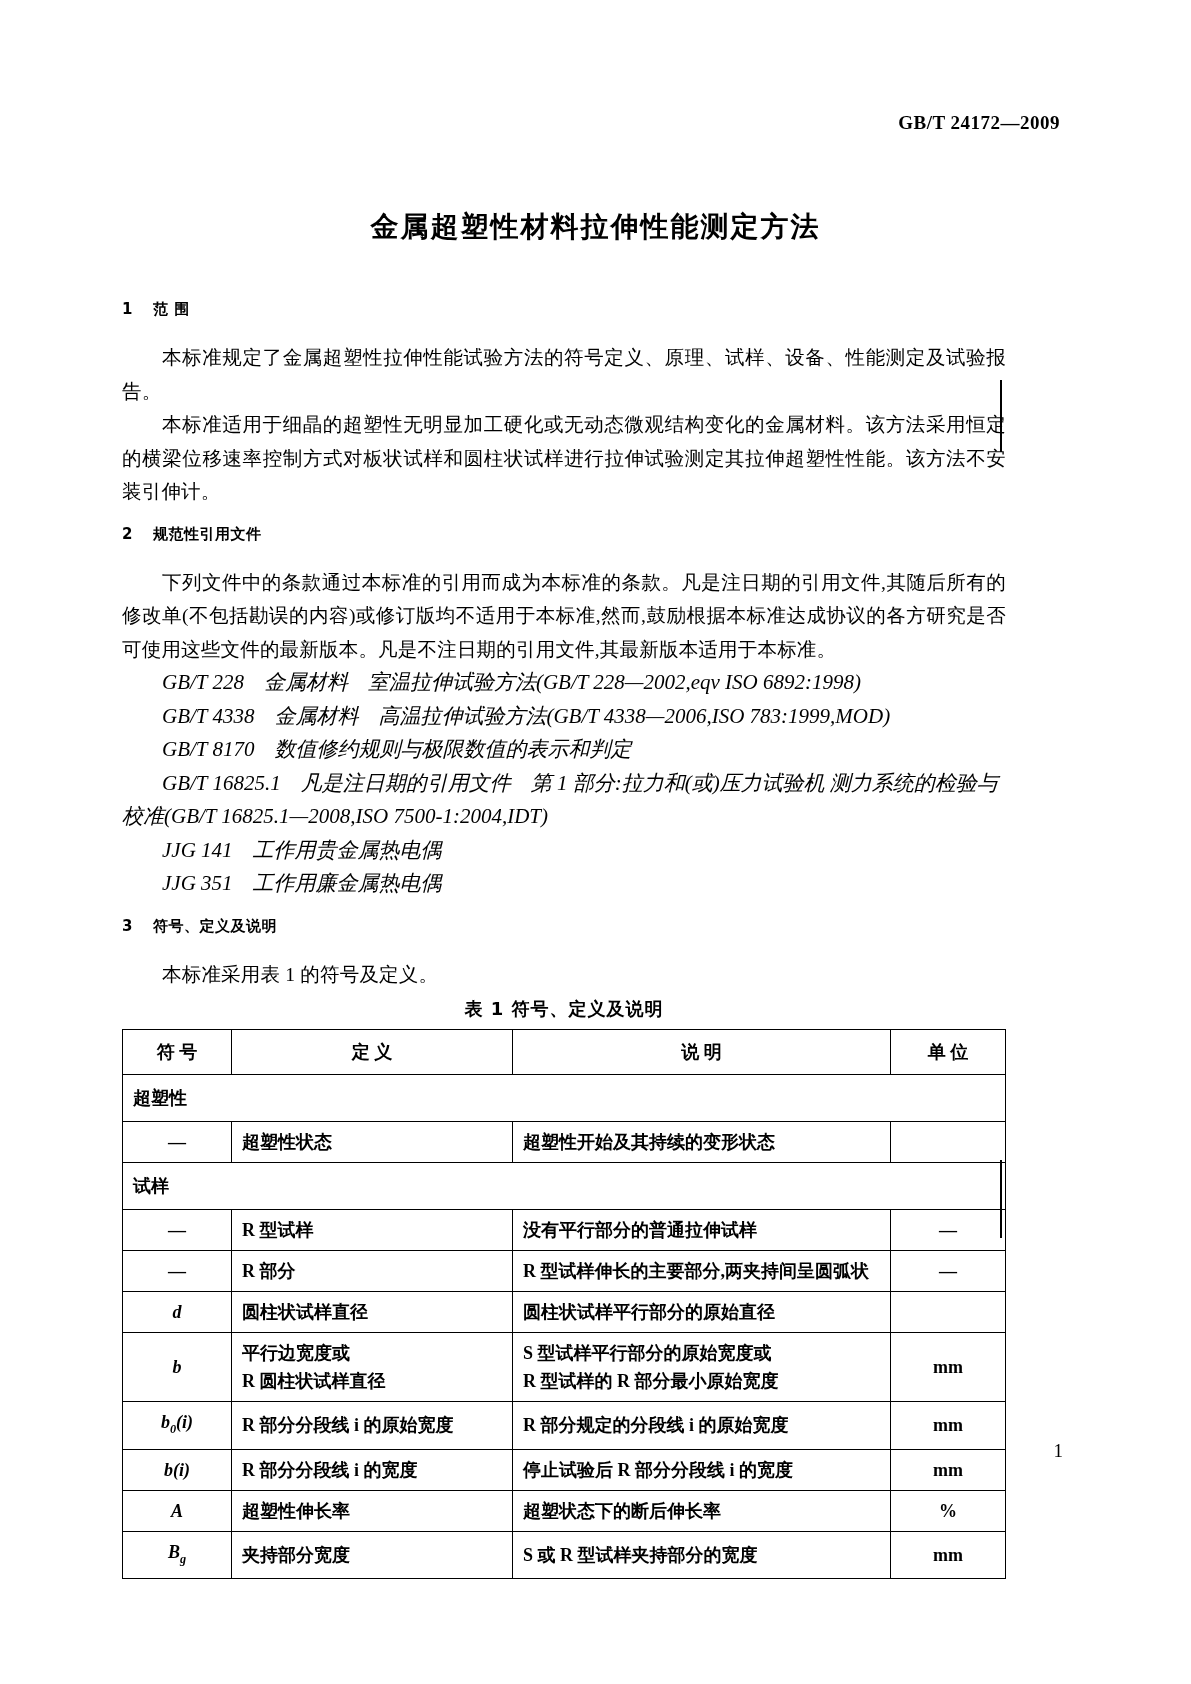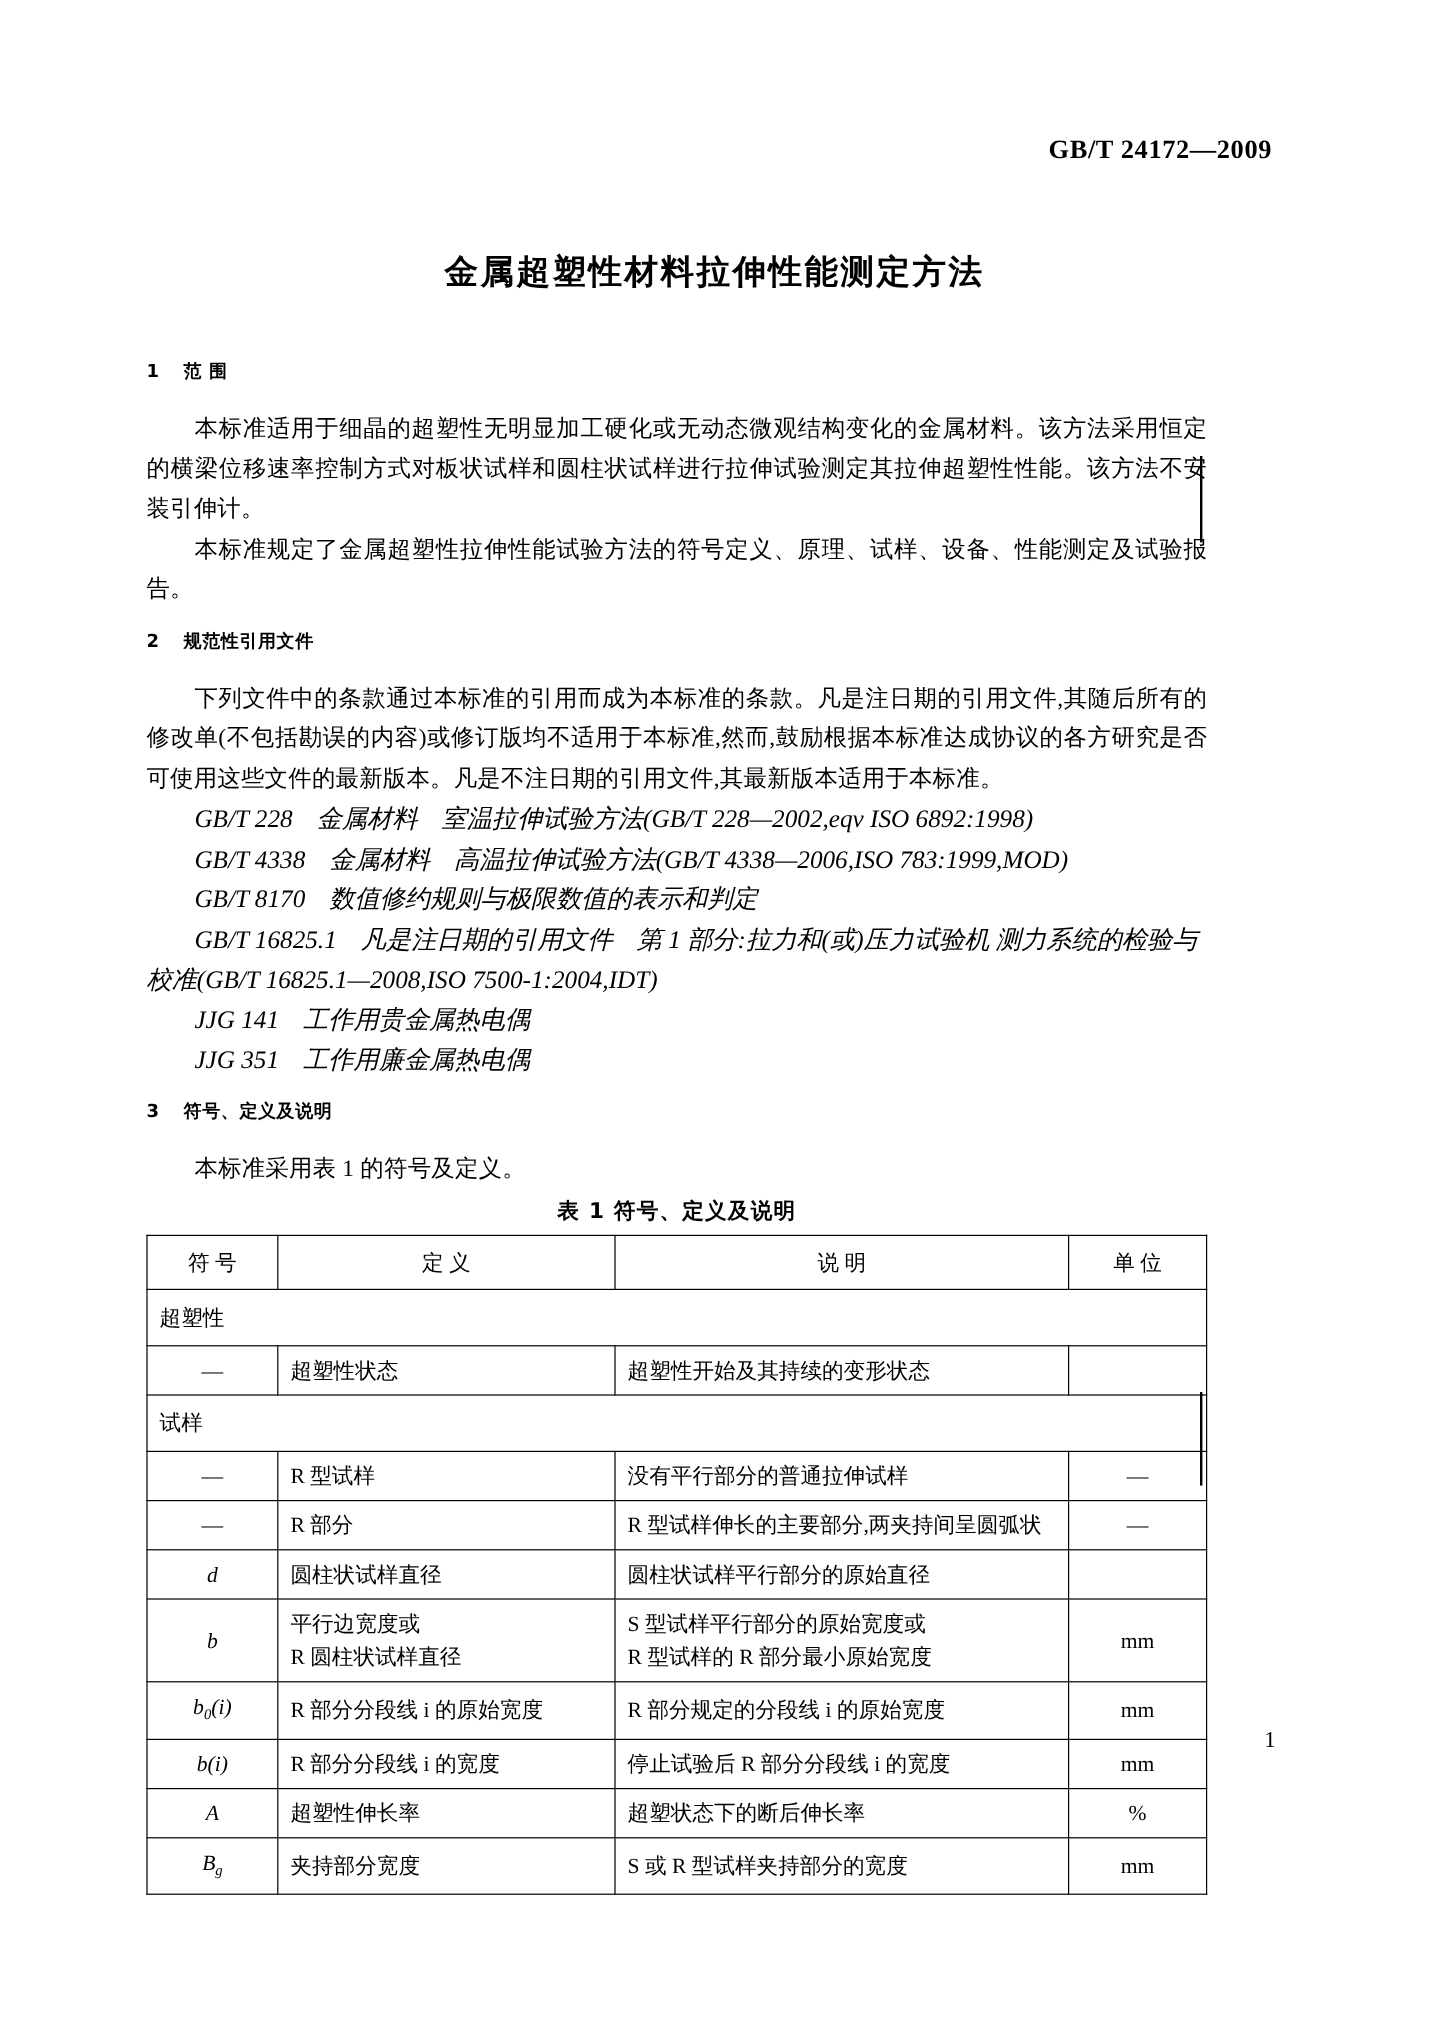--- a/index.html
+++ b/index.html
@@ -23,21 +23,21 @@
     box-sizing: border-box;
     padding: 0;
   }
 
   
   .header {
     position: absolute;
     top: 112px;
     right: 131px;
     font-family: "Liberation Serif", serif;
-    font-size: 22px;
+    font-size: 19px;
     font-weight: bold;
     letter-spacing: 0.5px;
     white-space: nowrap;
   }
 
   
   .doc-title {
     position: absolute;
     top: 208px;
     left: 0;
@@ -112,21 +112,21 @@
   table.sym {
     border-collapse: collapse;
     width: 884px;
     table-layout: fixed;
     font-size: 18px;
   }
   table.sym td, table.sym th {
     border: 1px solid #000000;
     padding: 6px 10px;
     vertical-align: middle;
-    font-weight: normal;
+    font-weight: bold;
     line-height: 28px;
   }
   table.sym thead td {
     text-align: center;
     height: 36px;
     padding: 4px 6px;
   }
   .c-sym   { width: 96px;  text-align: center; }
   .c-def   { width: 268px; }
   .c-desc  { }
@@ -168,22 +168,22 @@
 
   <div class="changebar" style="left:1000px; top:380px; height:72px;"></div>
   <div class="changebar" style="left:1000px; top:1160px; height:78px;"></div>
 
   <div class="content">
 
     <h2 class="clause">
       <span class="num">1</span><span>范 围</span>
     </h2>
     <div class="sp-1"></div>
+    <p class="body indent">本标准规定了金属超塑性拉伸性能试验方法的符号定义、原理、试样、设备、性能测定及试验报告。</p>
     <p class="body indent">本标准适用于细晶的超塑性无明显加工硬化或无动态微观结构变化的金属材料。该方法采用恒定的横梁位移速率控制方式对板状试样和圆柱状试样进行拉伸试验测定其拉伸超塑性性能。该方法不安装引伸计。</p>
-    <p class="body indent">本标准规定了金属超塑性拉伸性能试验方法的符号定义、原理、试样、设备、性能测定及试验报告。</p>
 
     <div class="sp-2"></div>
 
     <h2 class="clause">
       <span class="num">2</span><span>规范性引用文件</span>
     </h2>
     <div class="sp-1"></div>
     <p class="body indent">下列文件中的条款通过本标准的引用而成为本标准的条款。凡是注日期的引用文件,其随后所有的修改单(不包括勘误的内容)或修订版均不适用于本标准,然而,鼓励根据本标准达成协议的各方研究是否可使用这些文件的最新版本。凡是不注日期的引用文件,其最新版本适用于本标准。</p>
 
     <p class="ref-line"><span class="lat">GB/T 228</span><span class="gap"></span><span>金属材料</span><span class="gap"></span><span>室温拉伸试验方法(GB/T 228—2002,eqv ISO 6892:1998)</span></p>

